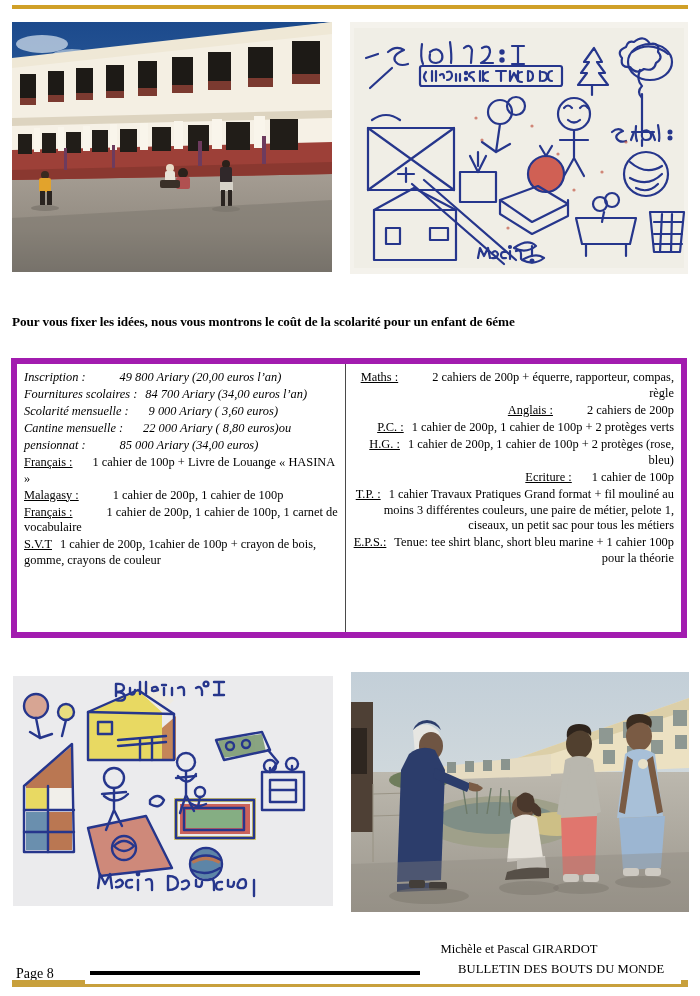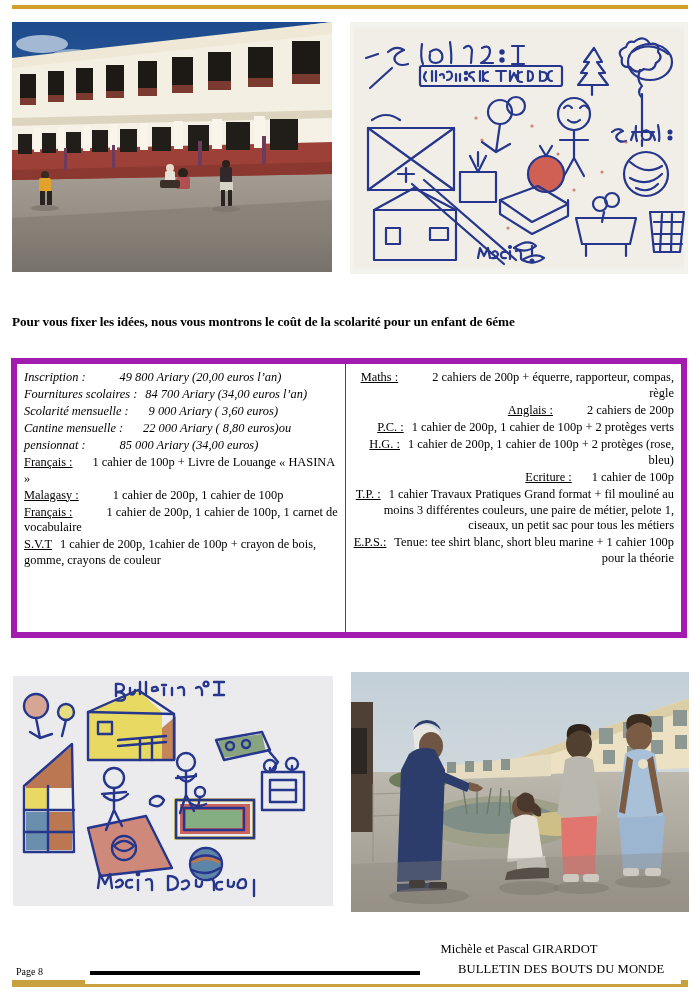--- a/index.html
+++ b/index.html
@@ -90,21 +90,21 @@
     text-align: center;
     font-size: 12.6px;
     margin-top: 24px;
   }
 
   
   .footer-page {
     position: absolute;
     left: 16px;
     top: 966px;
-    font-size: 10px;
+    font-size: 14px;
   }
   .footer-black-rule {
     position: absolute;
     left: 90px;
     top: 971px;
     width: 330px;
     height: 3.5px;
     background: #000000;
   }
   .footer-title {

